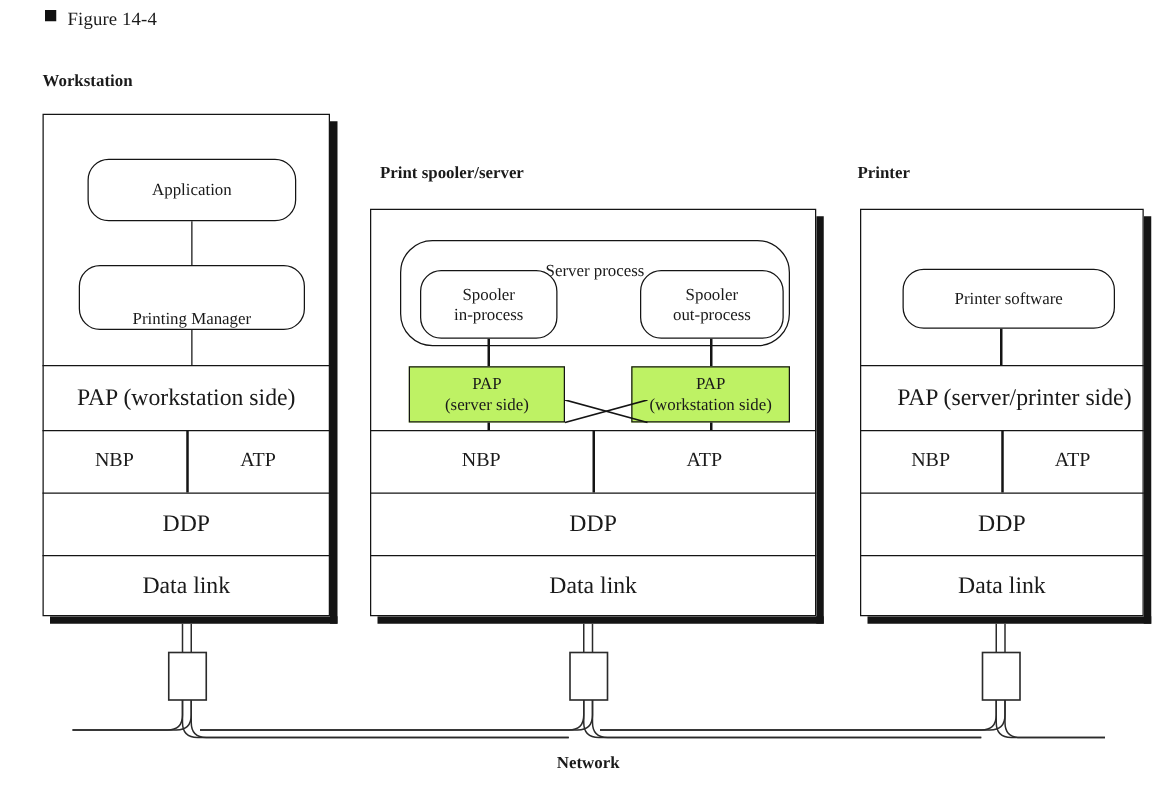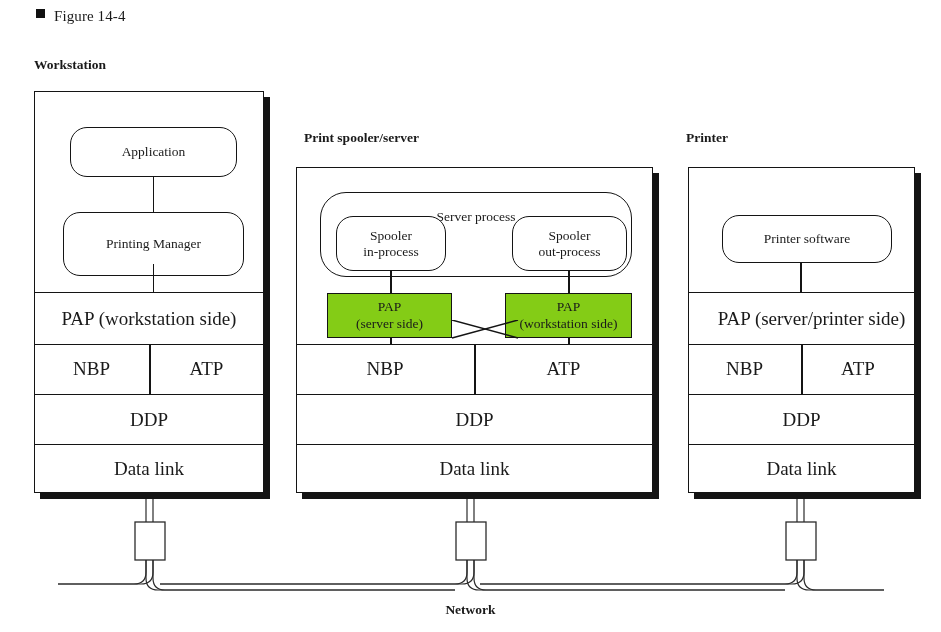--- a/index.html
+++ b/index.html
@@ -91,21 +91,21 @@
     justify-content: center;
     font-size: 19px;
     white-space: nowrap;
   }
   .layer-half {
     position: absolute;
     box-sizing: border-box;
     display: flex;
     align-items: center;
     justify-content: center;
-    font-size: 19px;
+    font-size: 16px;
   }
   .layer-split-divider {
     position: absolute;
     width: 1.6px;
     background: #141414;
   }
 
   
   .rbox {
     position: absolute;
@@ -134,21 +134,21 @@
     font-size: 13.5px;
     top: 4px;
     left: 0;
     margin-top: 12px;
   }
 
   
   .sqbox {
     position: absolute;
     box-sizing: border-box;
-    background: #84cc16;
+    background: #bef264;
     border: 1.5px solid #141414;
     display: flex;
     align-items: center;
     justify-content: center;
     text-align: center;
     font-size: 13.5px;
     line-height: 1.2;
   }
 
   
@@ -203,21 +203,21 @@
 <div class="device-shadow" id="spooler-shadow-bottom"></div>
 <div class="device-shadow" id="printer-shadow-right"></div>
 <div class="device-shadow" id="printer-shadow-bottom"></div>
 
 <div class="device" id="workstation-box"></div>
 
 <div class="rbox" style="left:70px; top:127px; width:167px; height:50px;">
   <span>Application</span>
 </div>
 <div class="vline" style="left:152.5px; top:177px; height:35px;"></div>
-<div class="rbox" style="left:63px; top:212px; width:181px; height:64px;">
+<div class="rbox" style="left:63px; top:212px; width:181px; height:52px;align-items:flex-end;">
   <span>Printing Manager</span>
 </div>
 <div class="vline" style="left:152.5px; top:264px; height:28px;"></div>
 
 <div class="layer" style="left:34px; top:292px; width:230px; height:52px;">
   <span>PAP (workstation side)</span>
 </div>
 <div class="layer" style="left:34px; top:344px; width:230px; height:50px;"></div>
 <div class="layer-half" style="left:34px; top:344px; width:115px; height:50px;">
   <span>NBP</span>

